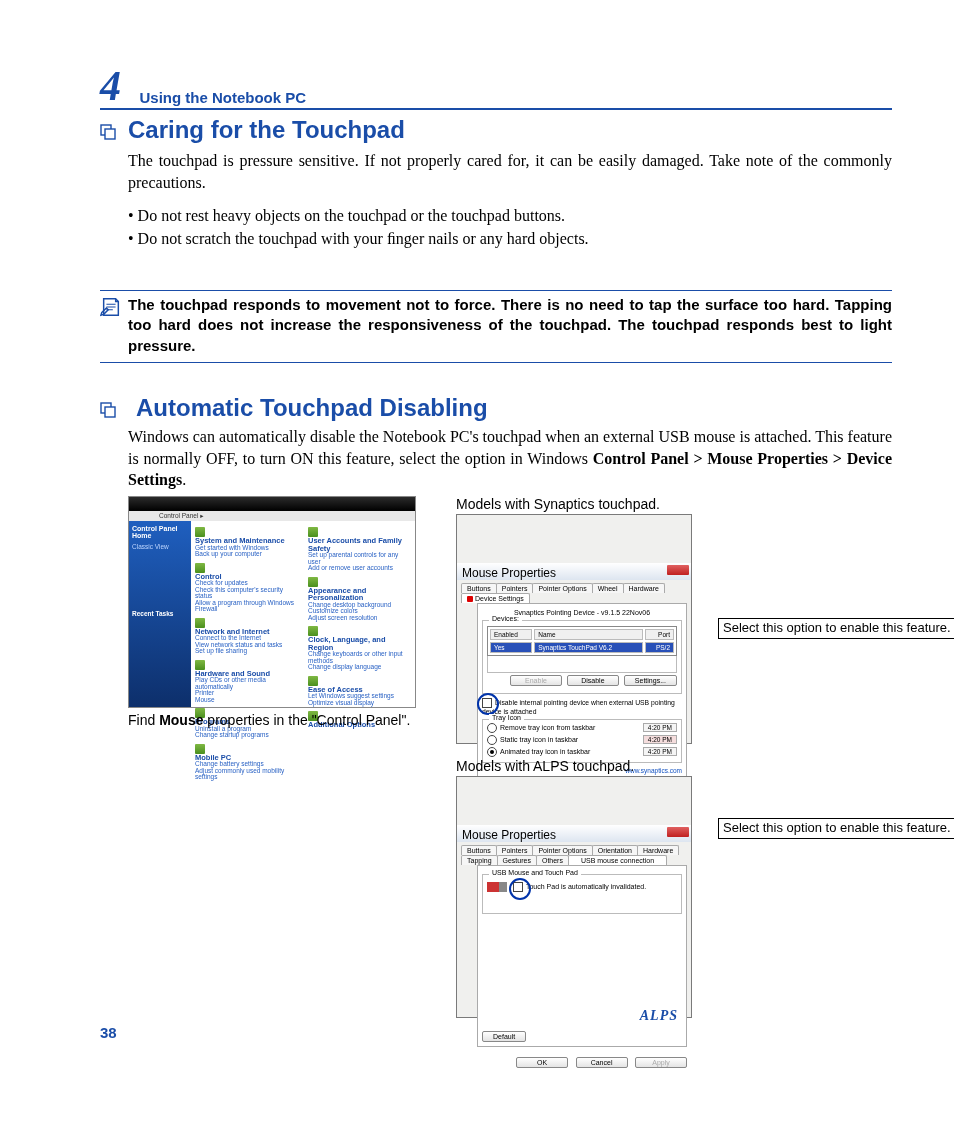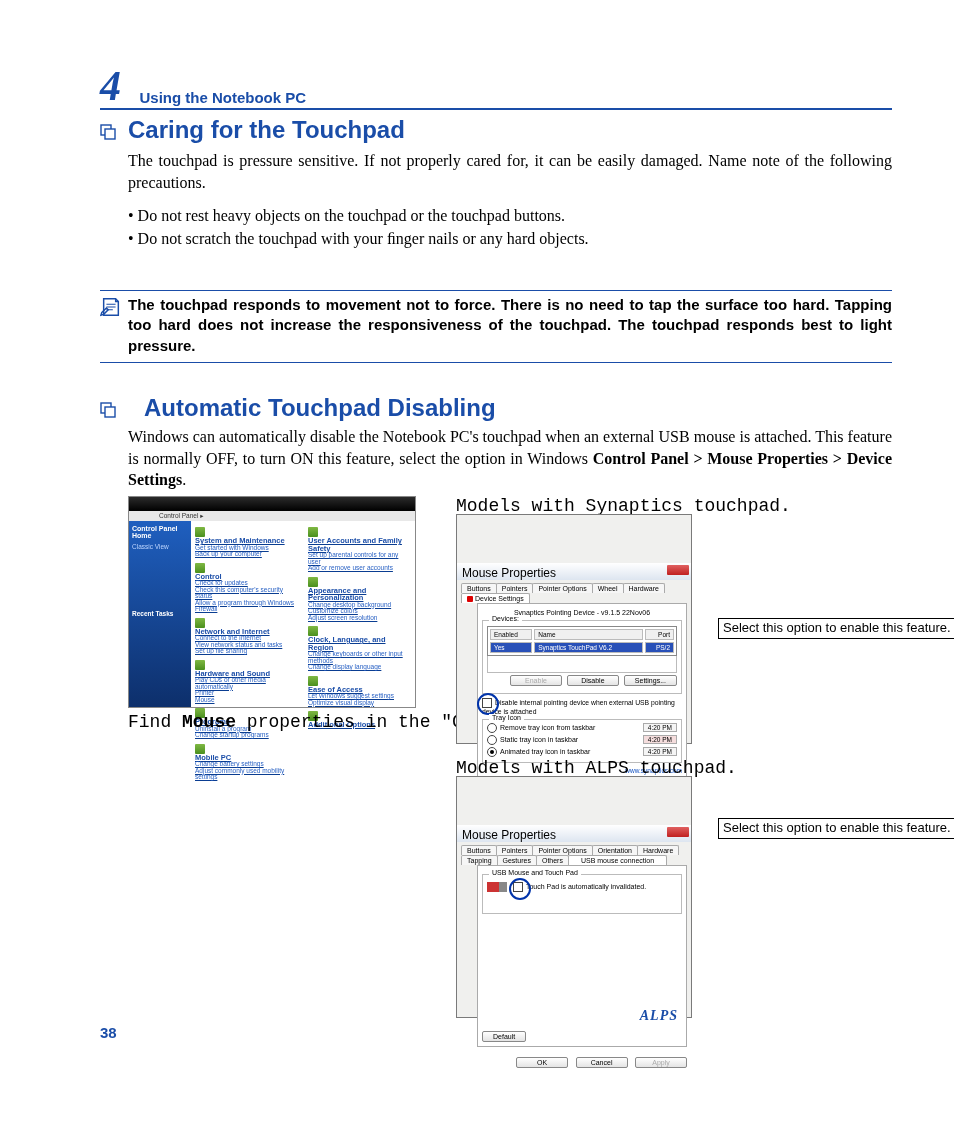--- a/index.html
+++ b/index.html
@@ -20,29 +20,29 @@
   .noteblock{position:absolute;left:100px;right:62px;}
   .noterule{border-top:1.2px solid #1a4da8;height:0;}
   .notetxt{font-family:Arial,Helvetica,sans-serif;font-weight:bold;font-size:15px;line-height:1.35;text-align:justify;padding:4px 0 6px 28px;}
   .noteicon{position:absolute;left:0;top:6px;width:22px;height:22px;}
   .noteicon svg{width:22px;height:22px;}
 
   .pgnum{position:absolute;left:100px;bottom:100px;font-family:Arial,Helvetica,sans-serif;font-weight:bold;font-size:15px;color:#1a4da8;}
 
   
   .shot{position:absolute;border:1px solid #888;background:#f4f4f0;}
-  .capblk{position:absolute;font-family:Liberation Mono, monospace;font-size:18px;}
+  .capblk{position:absolute;font-family:Liberation Sans, sans-serif;font-size:14px;}
   .callout{position:absolute;border:1px solid #000;background:#fff;font-family:Arial,Helvetica,sans-serif;font-size:13px;line-height:1.15;padding:2px 4px;white-space:nowrap;}
 
   
   .cp-title{background:linear-gradient(#2b2b2b,#000);height:14px;width:100%;}
   .cp-bar{background:#e8e8e8;height:10px;border-bottom:1px solid #bbb;}
   .cp-side{position:absolute;left:0;top:24px;bottom:0;width:62px;background:linear-gradient(#1f5fbf,#0d2f6b);}
   .cp-side-h{color:#fff;font-size:7px;font-weight:bold;padding:4px 3px;}
-  .cp-main{position:absolute;left:62px;right:0;top:24px;bottom:0;background:#fff;padding:4px 4px;font-size:7px;color:#0a3d91;line-height:1.0;text-decoration:underline;}
+  .cp-main{position:absolute;left:62px;right:0;top:24px;bottom:0;background:#fff;padding:4px 4px;font-size:7px;color:#0a3d91;line-height:1.0;}
   .cp-item{margin:2px 0 5px 0;}
   .cp-item b{color:#1a4da8;font-size:7.5px;display:block;}
   .cp-item span{color:#2a62c4;font-size:6.5px;display:block;}
   .cp-cols{display:flex;gap:10px;}
   .cp-col{flex:1;}
   .cp-ico{display:inline-block;width:10px;height:10px;background:linear-gradient(#7fb843,#4a8f1e);border-radius:1px;vertical-align:top;margin-right:3px;}
 
   
   .dlg{position:absolute;background:#f0f0ee;border:1px solid #7a7a7a;}
   .dlg-title{height:14px;background:linear-gradient(#fff,#dde5f0);font-size:12px;padding:3px 5px 0 5px;color:#000;position:relative;margin-top:48px;}
@@ -79,21 +79,21 @@
 </div>
 <div class="hr1" style="top:108px;"></div>
 
 <div style="position:absolute;left:100px;top:118px;">
   <svg class="s-icon" viewBox="0 0 16 16">
         <rect x="1" y="1" width="10" height="10"></rect>
         <rect x="5" y="5" width="10" height="10"></rect>
       </svg>
 </div>
 <div class="h2" style="position:absolute;left:128px;top:116px;">Caring for the Touchpad</div>
-<div class="body" style="position:absolute;left:128px;right:62px;top:150px;">The touchpad is pressure sensitive. If not properly cared for, it can be easily damaged. Name note of the following precautions.</div>
+<div class="body" style="position:absolute;left:128px;right:62px;top:150px;">The touchpad is pressure sensitive. If not properly cared for, it can be easily damaged. Take note of the commonly precautions.</div>
 <ul class="bullets" style="position:absolute;left:128px;right:62px;top:198px;">
   <li>Do not rest heavy objects on the touchpad or the touchpad buttons.</li>
   <li>Do not scratch the touchpad with your ﬁnger nails or any hard objects.</li>
 </ul>
 
 <div class="noteblock" style="top:290px;">
   <div class="noterule"></div>
   <div class="noteicon">
     <svg viewBox="0 0 24 24">
           <path fill="none" stroke="#1a4da8" stroke-width="1.6" d="M4 3h13l3 3v15H4z"></path>
@@ -105,21 +105,21 @@
   <div class="notetxt">The touchpad responds to movement not to force. There is no need to tap the surface too hard. Tapping too hard does not increase the responsiveness of the touchpad. The touchpad responds best to light pressure.</div>
   <div class="noterule"></div>
 </div>
 
 <div style="position:absolute;left:100px;top:396px;">
   <svg class="s-icon" viewBox="0 0 16 16">
         <rect x="1" y="1" width="10" height="10"></rect>
         <rect x="5" y="5" width="10" height="10"></rect>
       </svg>
 </div>
-<div class="h2" style="position:absolute;left:144px;top:394px;">Automatic Touchpad Disabling</div>
+<div class="h2" style="position:absolute;left:136px;top:394px;">Automatic Touchpad Disabling</div>
 <div class="body" style="position:absolute;left:128px;right:62px;top:426px;">
   <span>Windows can automatically disable the Notebook PC's touchpad when an external USB mouse is attached. This feature is normally OFF, to turn ON this feature, select the option in Windows </span><b>Control Panel &gt; Mouse Properties &gt; Device Settings</b><span>.</span>
 </div>
 
 <div class="shot" style="left:128px;top:496px;width:286px;height:210px;">
   <div class="cp-title"></div>
   <div class="cp-bar" style="position:relative;">
     <span style="position:absolute;left:30px;top:1px;font-size:6.5px;color:#333;">Control Panel ▸</span>
   </div>
   <div class="cp-side">

